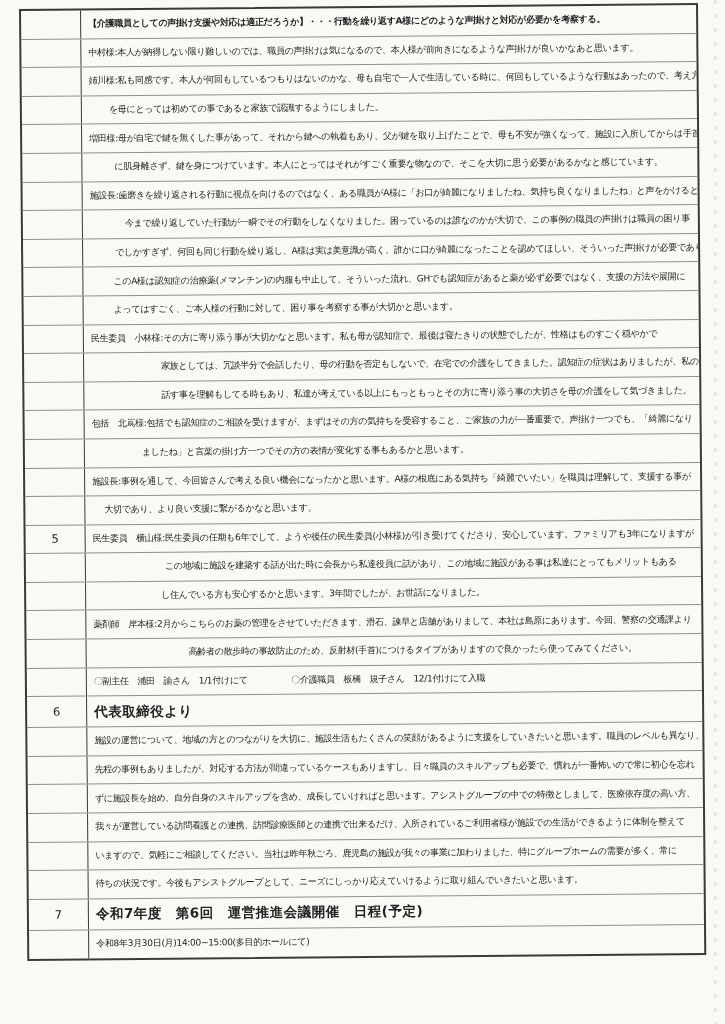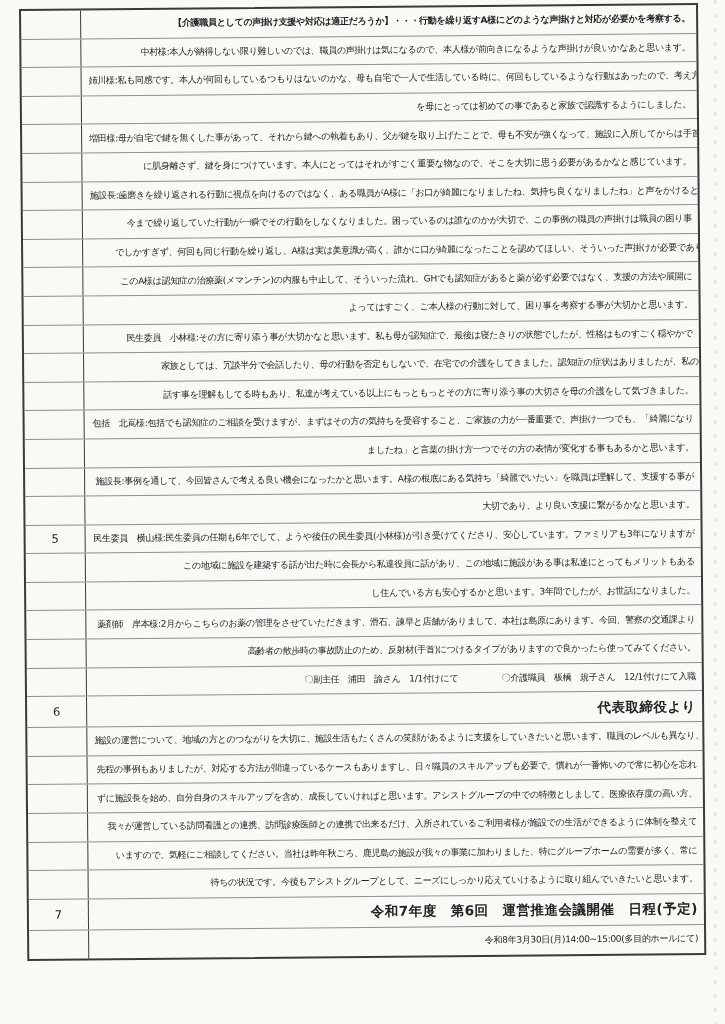--- a/index.html
+++ b/index.html
@@ -2,21 +2,21 @@
 <html style="--paper: #f9f9f6; --ink: #222222; --border-dark: #3a3a3a; --border-light: #8f8f8f;"><head>
 <meta charset="utf-8">
 <style>
   html,body{margin:0;padding:0;}
   body{
     width:725px;height:1024px;position:relative;overflow:hidden;
     background:var(--paper,#f9f9f6);
     font-family:"DejaVu Sans",sans-serif;
     color:var(--ink,#222);
   }
-  .scan-page{position:absolute;inset:0;background:var(--paper,#f9f9f6);text-align:right;}
+  .scan-page{position:absolute;inset:0;background:var(--paper,#f9f9f6);}
   .minutes-table{
     position:absolute;left:19px;top:9px;width:679px;
     border:2px solid var(--border-dark,#333);
     background:var(--paper,#fbfbf9);
     transform:rotate(-0.5deg);
     transform-origin:top left;
     box-sizing:border-box;
   }
   .row{
     display:flex;align-items:center;

